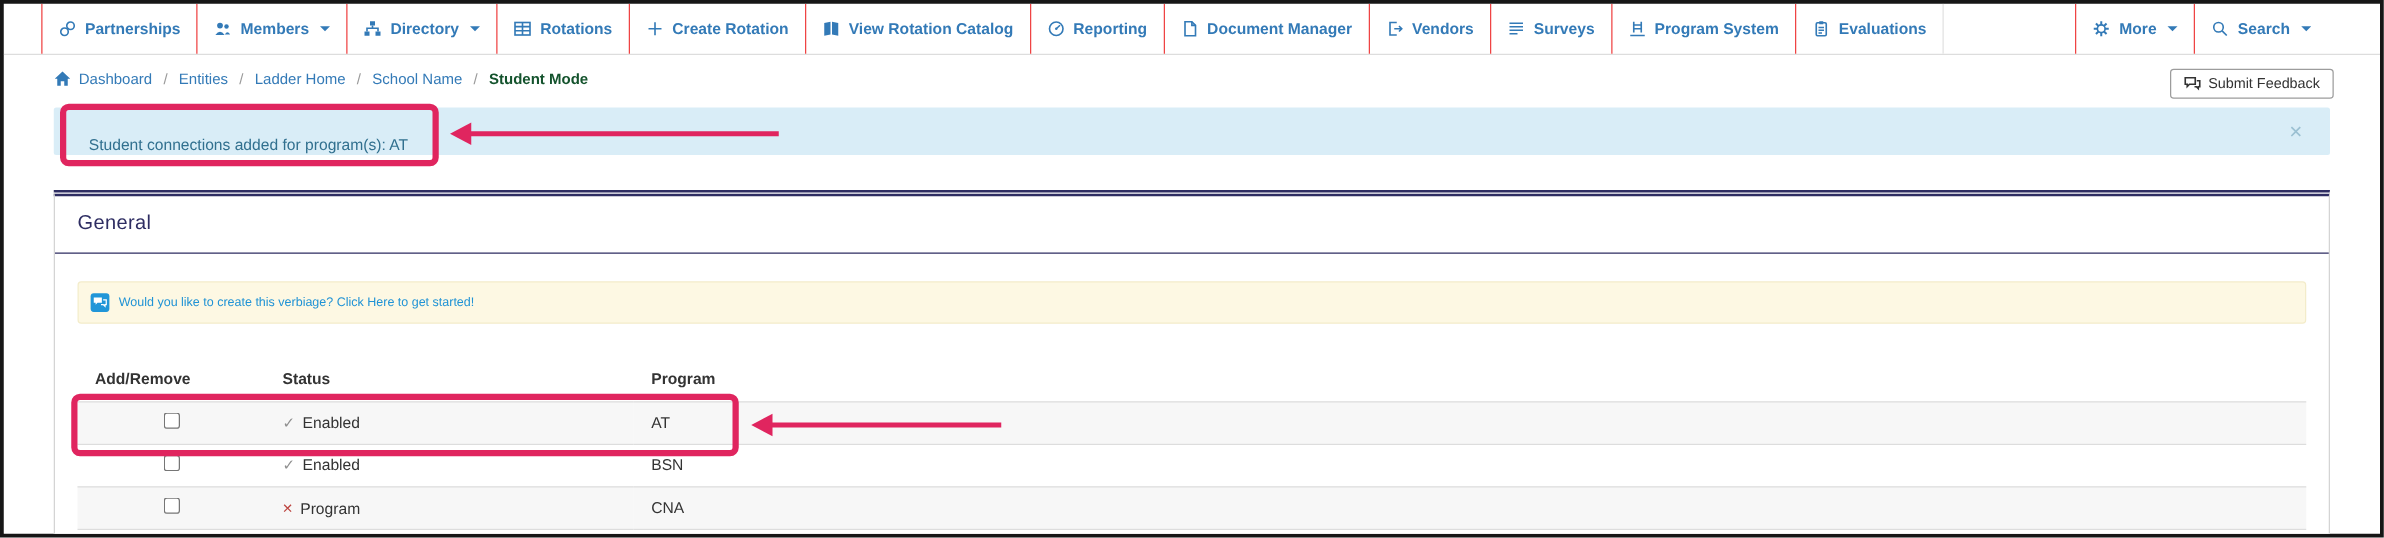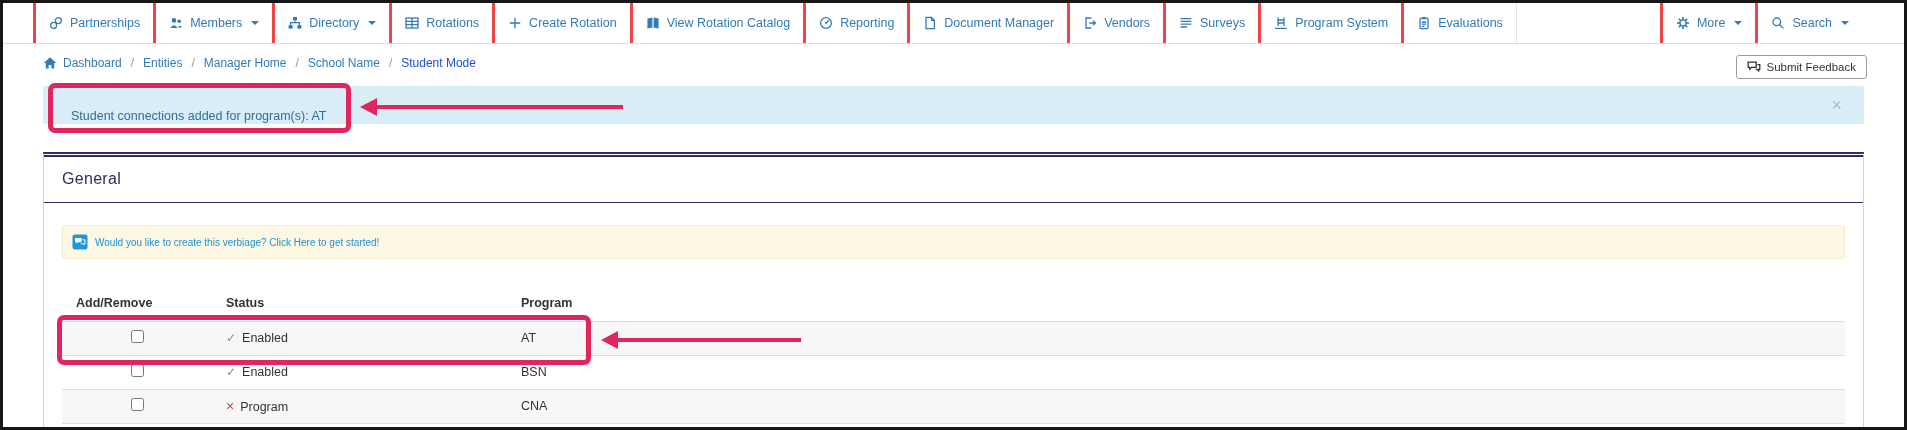--- a/index.html
+++ b/index.html
@@ -2,33 +2,33 @@
 <html><head>
 <meta charset="utf-8">
 <style>
   * { box-sizing: border-box; margin: 0; padding: 0; }
   html,body { width: 1907px; height: 430px; }
   body { font-family: "Liberation Sans", sans-serif; background: #fff; }
   #frame { position: relative; width: 1907px; height: 430px; border: 3px solid #161616; background: #fff; overflow: hidden; }
 
   
   .nav { display: flex; align-items: stretch; height: 41px; border-bottom: 1px solid #ddd; padding-left: 30px; white-space: nowrap; }
-  .nav-item { display: flex; align-items: center; gap: 7px; padding: 0 13px; border-left: 3px solid #ef4444; color: #337ab7; font-size: 12.5px; cursor: pointer; }
+  .nav-item { display: flex; align-items: center; gap: 7px; padding: 0 13px; border-left: 1px solid #ef4444; color: #337ab7; font-size: 12.5px; cursor: pointer; font-weight: bold; }
   .nav-item:last-of-type { border-right: 1px solid #e2e2e2; }
   .nav-spacer { flex: 1; min-width: 40px; border-left: 1px solid #e2e2e2; }
   .nav-end { width: 42px; }
   .icn { width: 14px; height: 14px; flex: 0 0 auto; }
   .icn * { stroke-width: 1.3; }
   .caret { display: inline-block; width: 0; height: 0; border-top: 4px solid #337ab7; border-left: 4px solid transparent; border-right: 4px solid transparent; margin-left: 2px; }
 
   
   .crumb-bar { display: flex; align-items: center; gap: 9px; margin: 6px 40px 0; height: 26px; font-size: 12px; }
   .crumb-link { color: #337ab7; cursor: pointer; display: flex; align-items: center; gap: 6px; }
   .crumb-sep { color: #9a9a9a; }
-  .crumb-current { color: #1d4ed8; }
+  .crumb-current { color: #14532d; font-weight: bold; }
 
   .feedback-btn { position: absolute; top: 52px; right: 37px; display: flex; align-items: center; gap: 6px;
     border: 1px solid #9c9c9c; border-radius: 3px; background: #fff; padding: 4px 10px; font-size: 11.5px; color: #333; cursor: pointer; }
 
   
   .alert { margin: 10px 40px 0; height: 38px; line-height: 38px; background: #d9edf7; color: #31708f;
     font-size: 12.5px; padding: 11px 28px; border-radius: 2px; position: relative; }
   .alert-close { position: absolute; right: 22px; top: 0; line-height: 38px; font-size: 18px; color: #9bc0d2; cursor: pointer; background: none; border: none; font-family: "Liberation Sans", sans-serif; }
 
   
@@ -211,21 +211,21 @@
   <div class="crumb-bar">
     <span class="crumb-link">
       <svg class="icn" viewBox="0 0 14 14" fill="#337ab7">
           <path d="M7 1.2 L13.2 7 H11.2 V12.6 H8.4 V9 H5.6 V12.6 H2.8 V7 H0.8 Z"></path>
         </svg>
       <span>Dashboard</span>
     </span>
     <span class="crumb-sep">/</span>
     <span class="crumb-link">Entities</span>
     <span class="crumb-sep">/</span>
-    <span class="crumb-link">Manager Home</span>
+    <span class="crumb-link">Ladder Home</span>
     <span class="crumb-sep">/</span>
     <span class="crumb-link">School Name</span>
     <span class="crumb-sep">/</span>
     <span class="crumb-current">Student Mode</span>
   </div>
 
   <button class="feedback-btn">
     <svg class="icn" viewBox="0 0 14 14" fill="none" stroke="#333">
         <path d="M1.2 2.2 H9.2 V7.4 H4.6 L2.8 9.2 V7.4 H1.2 Z"></path>
         <path d="M10.4 4.6 H12.8 V9.4 H11.6 V10.9 L10.1 9.4 H8.6"></path>

